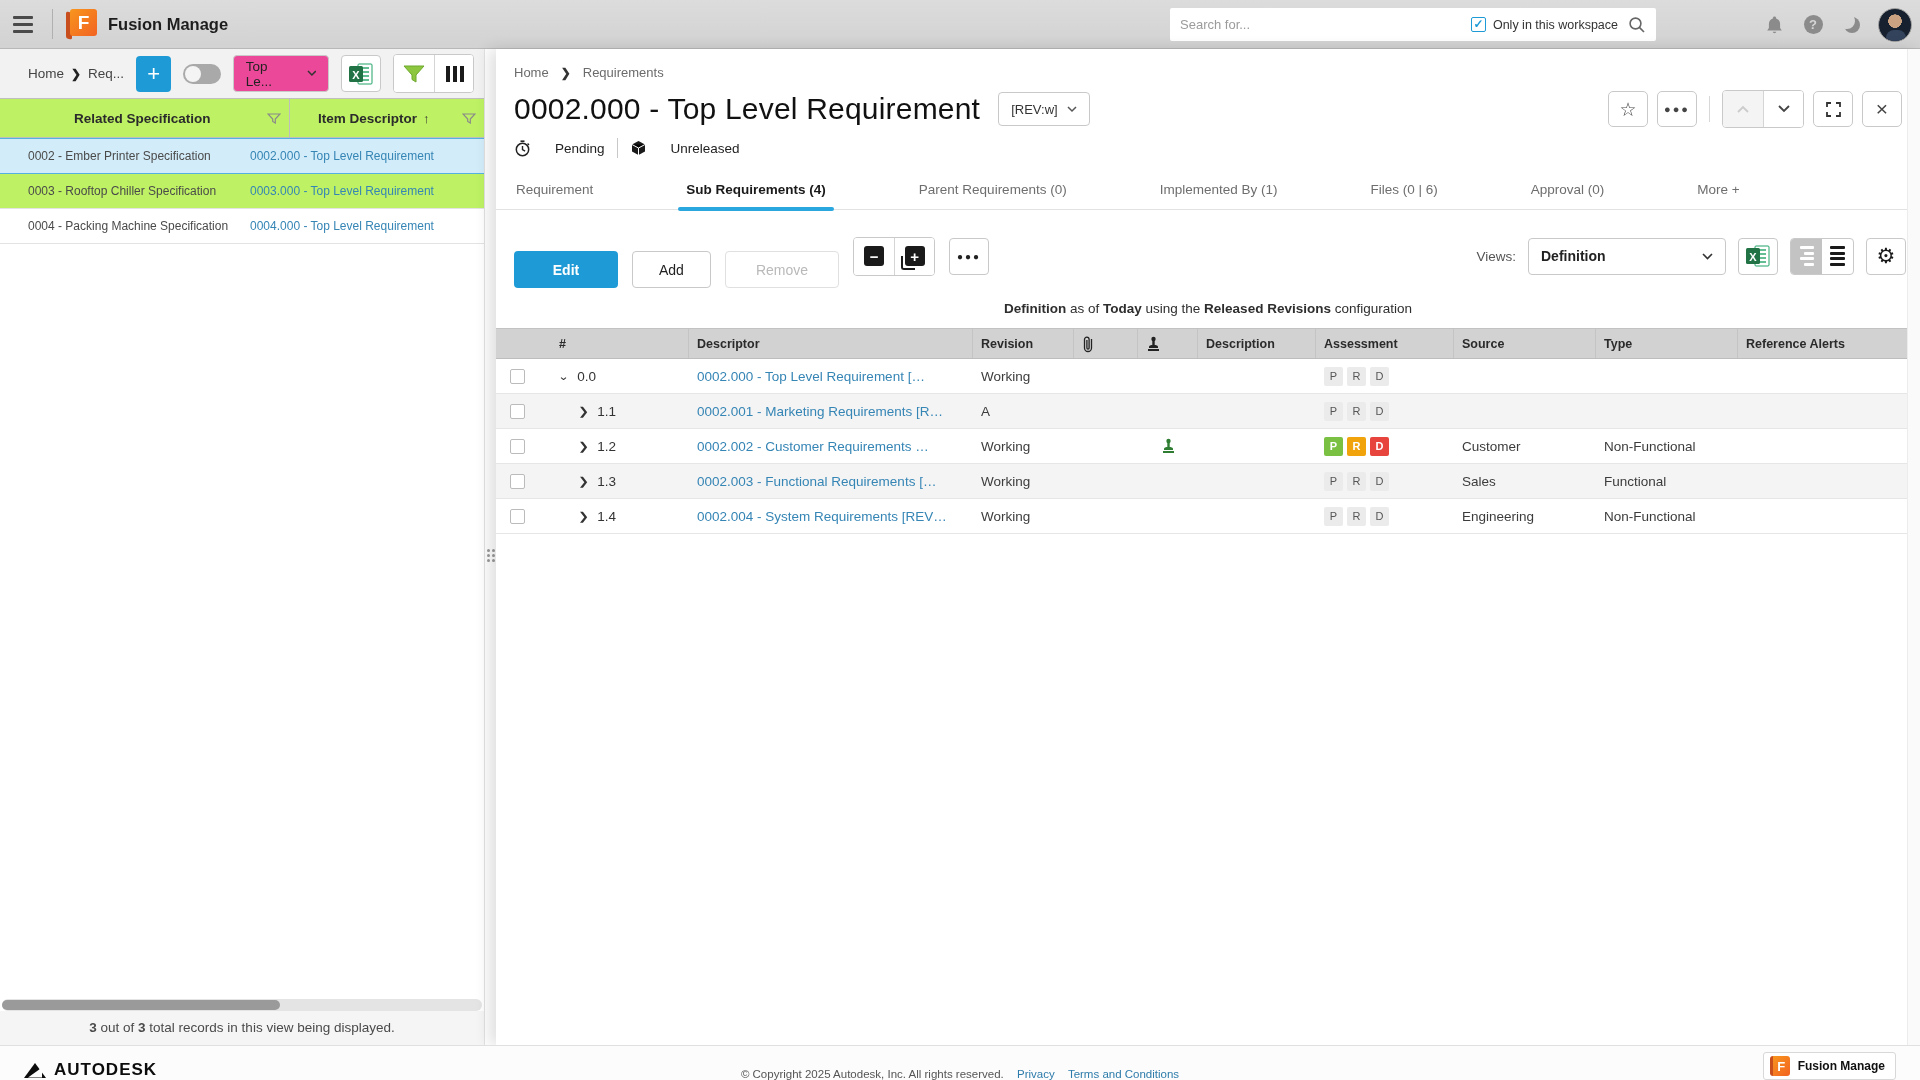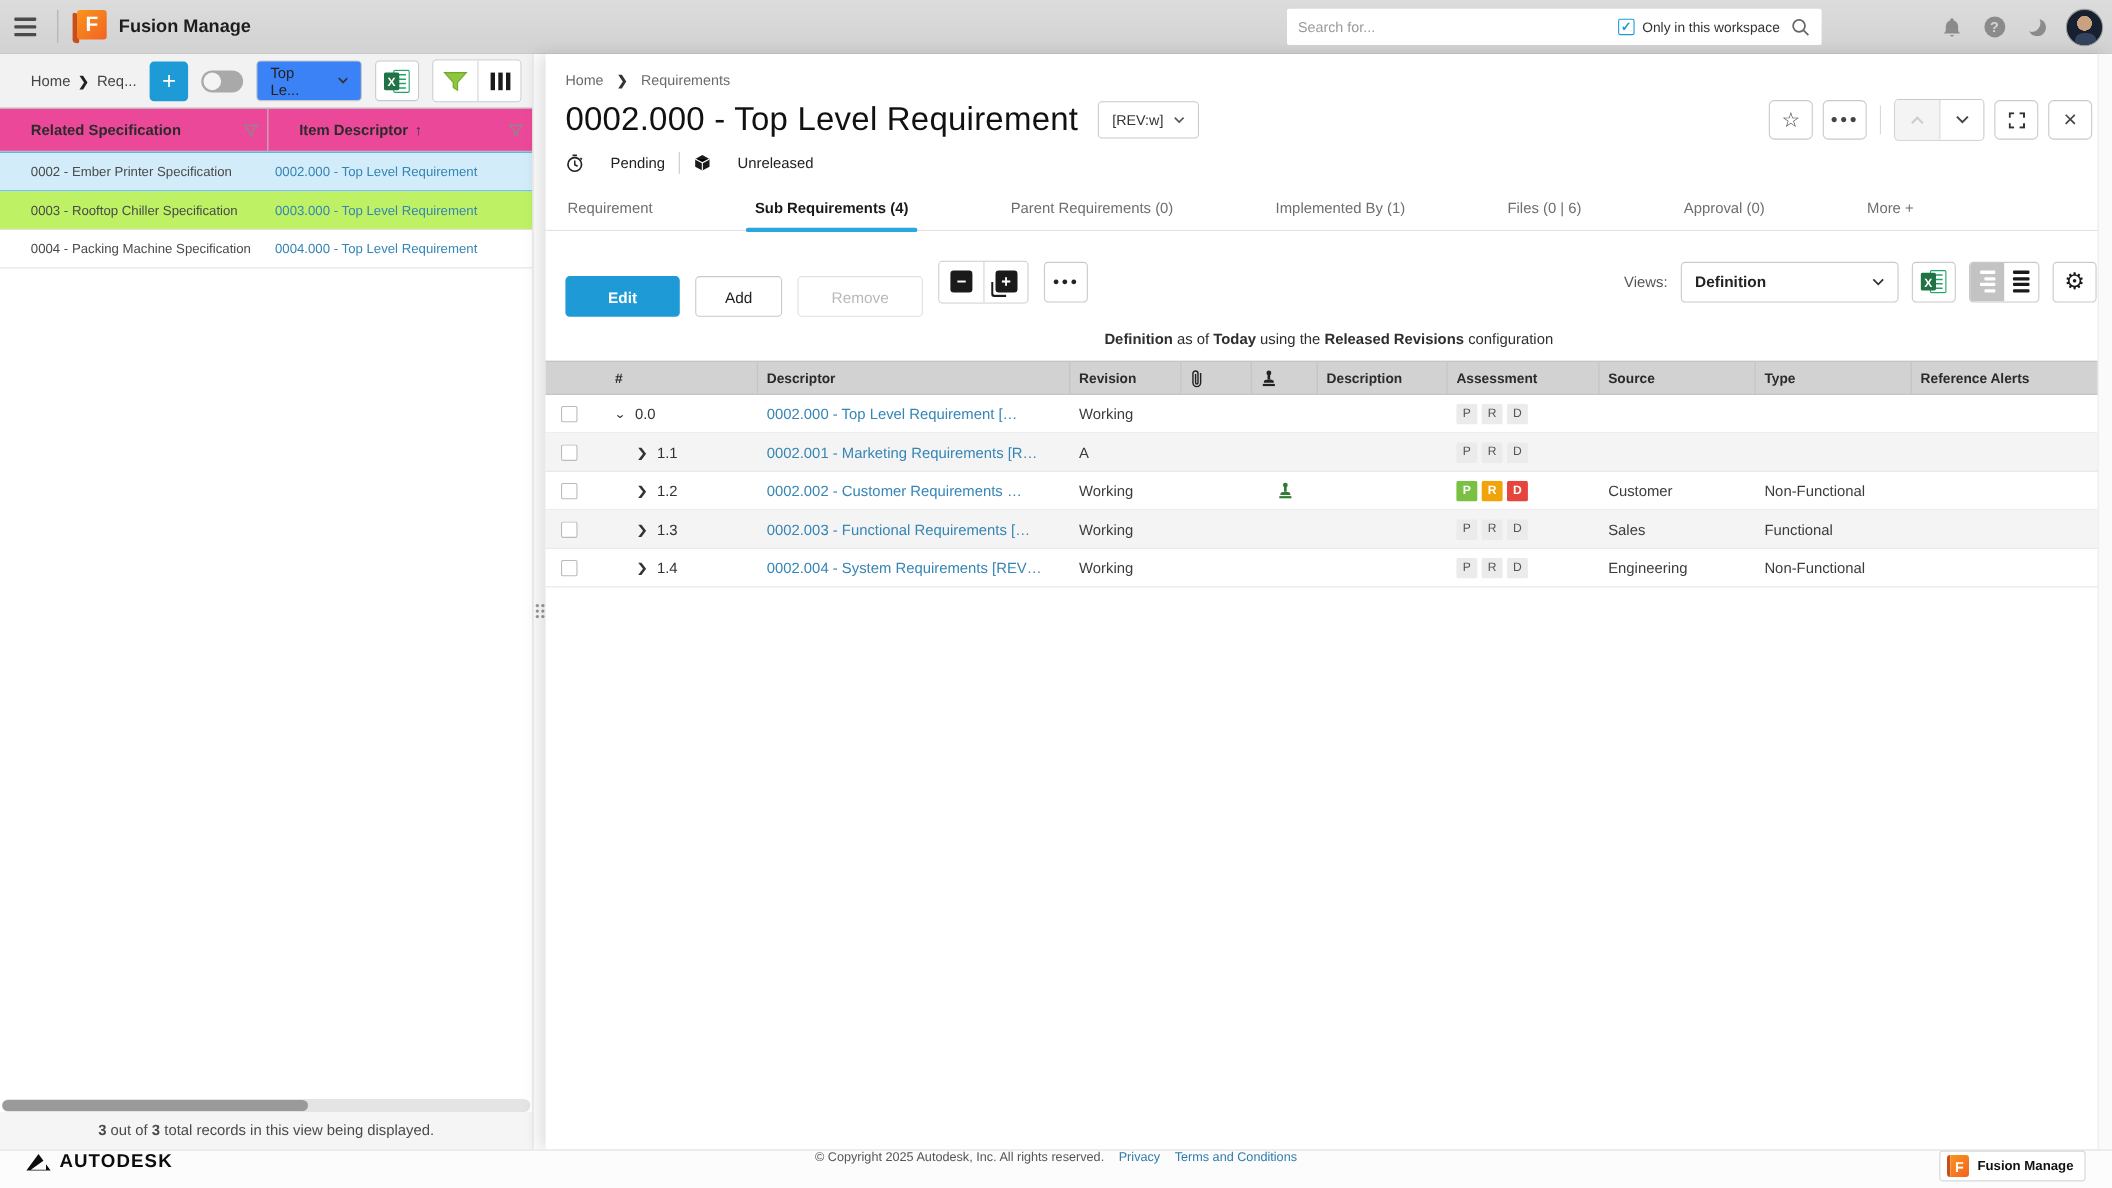--- a/index.html
+++ b/index.html
@@ -45,31 +45,31 @@
 
   
   .left { position:absolute; left:0; top:49px; width:484px; bottom:35px; background:#fff; }
   .left-toolbar { height:49px; background:#f2f2f2; display:flex; align-items:center; padding:0 10px 0 28px; gap:12px; }
   .crumb { font-size:13.5px; color:#444; display:flex; align-items:center; gap:7px; white-space:nowrap; }
   .crumb b.sep { font-size:12px; color:#222; }
   .btn-plus { width:36px; height:36px; background:#1e9bd7; color:#fff; border:none; border-radius:4px;
     font-size:22px; line-height:34px; cursor:pointer; }
   .toggle { width:38px; height:20px; background:#a9a9a9; border-radius:10px; position:relative; cursor:pointer; }
   .toggle i { position:absolute; left:2px; top:2px; width:16px; height:16px; background:#f4f4f4; border-radius:50%; }
-  .btn-sel { height:37px; background:#3b82f6; border:1px solid #c9c9c9; border-radius:4px;
+  .btn-sel { height:37px; background:#ec4899; border:1px solid #c9c9c9; border-radius:4px;
     font-size:13.5px; color:#222; padding:0 12px; display:flex; align-items:center; gap:10px; cursor:pointer; }
   .btn-sq { height:37px; min-width:40px; background:#fff; border:1px solid #c9c9c9; border-radius:4px;
     display:flex; align-items:center; justify-content:center; cursor:pointer; }
   .btn-group { display:flex; border:1px solid #c9c9c9; border-radius:4px; overflow:hidden; background:#fff; }
   .btn-group .btn-sq { border:none; border-radius:0; }
   .btn-group .btn-sq + .btn-sq { border-left:1px solid #d5d5d5; }
   .cols-icon { display:flex; gap:2.5px; }
   .cols-icon i { width:4.5px; height:16px; background:#1a1a1a; }
-  .left-grid-head { height:40px; background:#ec4899; border-top:1px solid #bfbfbf; border-bottom:1px solid #bdbdbd;
-    display:flex; align-items:center; font-size:13.5px; font-weight:bold; color:#2b2b2b; }
+  .left-grid-head { height:40px; background:#bef264; border-top:1px solid #bfbfbf; border-bottom:1px solid #bdbdbd;
+    display:flex; align-items:center; font-size:13.5px; font-weight:bold; color:#2b2b2b;padding-left:46px; }
   .lgh-cell { display:flex; align-items:center; height:100%; padding:0 8px 0 28px; }
   .lgh-cell.c1 { width:244px; border-right:1px solid #bdbdbd; }
   .lgh-cell.c2 { flex:1; }
   .lgh-cell .spacer { flex:1; }
   .sort-arrow { font-weight:normal; color:#333; margin-left:6px; font-size:13px; }
   .left-rows { }
   .lrow { display:flex; font-size:12px; line-height:16px; padding:9px 0; border-bottom:1px solid #e3e3e3; cursor:pointer; }
   .lrow .c1 { width:244px; padding:0 14px 0 28px; color:#4a4a4a; }
   .lrow .c2 { flex:1; padding:0 10px 0 6px; }
   .lrow .c2 a { color:#3585b5; text-decoration:none; }
@@ -153,21 +153,21 @@
   .cell-num.child { padding-left:28px !important; }
   .chev { font-size:11px; color:#333; transform:scale(1.2,1); cursor:pointer; }
   .badges { display:flex; gap:4px; }
   .badge { width:19px; height:19px; border-radius:2px; background:#ebebeb; color:#555;
     font-size:11px; display:flex; align-items:center; justify-content:center; }
   .badge.colored { color:#fff; font-weight:bold; }
   .vscroll-strip { position:absolute; top:0; right:0; width:13px; bottom:0; background:#fafafa; border-left:1px solid #ececec; }
 
   
   .footer { position:absolute; left:0; right:0; bottom:0; height:35px; background:#fcfcfc;
-    border-top:1px solid #e0e0e0; display:flex; align-items:flex-start; padding:0 24px; }
+    border-top:1px solid #e0e0e0; display:flex; align-items:flex-end; padding:0 24px; }
   .ad-logo { display:flex; align-items:center; gap:8px; }
   .ad-mark { width:0; height:0; border-left:11px solid transparent; border-right:11px solid transparent;
     border-bottom:15px solid #0c0c0c; position:relative; }
   .ad-mark::after { content:""; position:absolute; left:-7px; top:5px; width:14px; height:10px;
     background:#fcfcfc; clip-path:polygon(0 100%,100% 0,100% 100%); }
   .ad-text { font-size:17px; font-weight:bold; letter-spacing:1px; color:#0c0c0c; }
   .foot-center { position:absolute; left:0; right:0; text-align:center; font-size:11.5px; color:#555; }
   .foot-center a { color:#2e7cab; text-decoration:none; margin-left:10px; }
   .fm-badge { margin-left:auto; display:flex; align-items:center; gap:8px; border:1px solid #d8d8d8;
     border-radius:3px; background:#fff; padding:3px 10px 3px 6px; }

